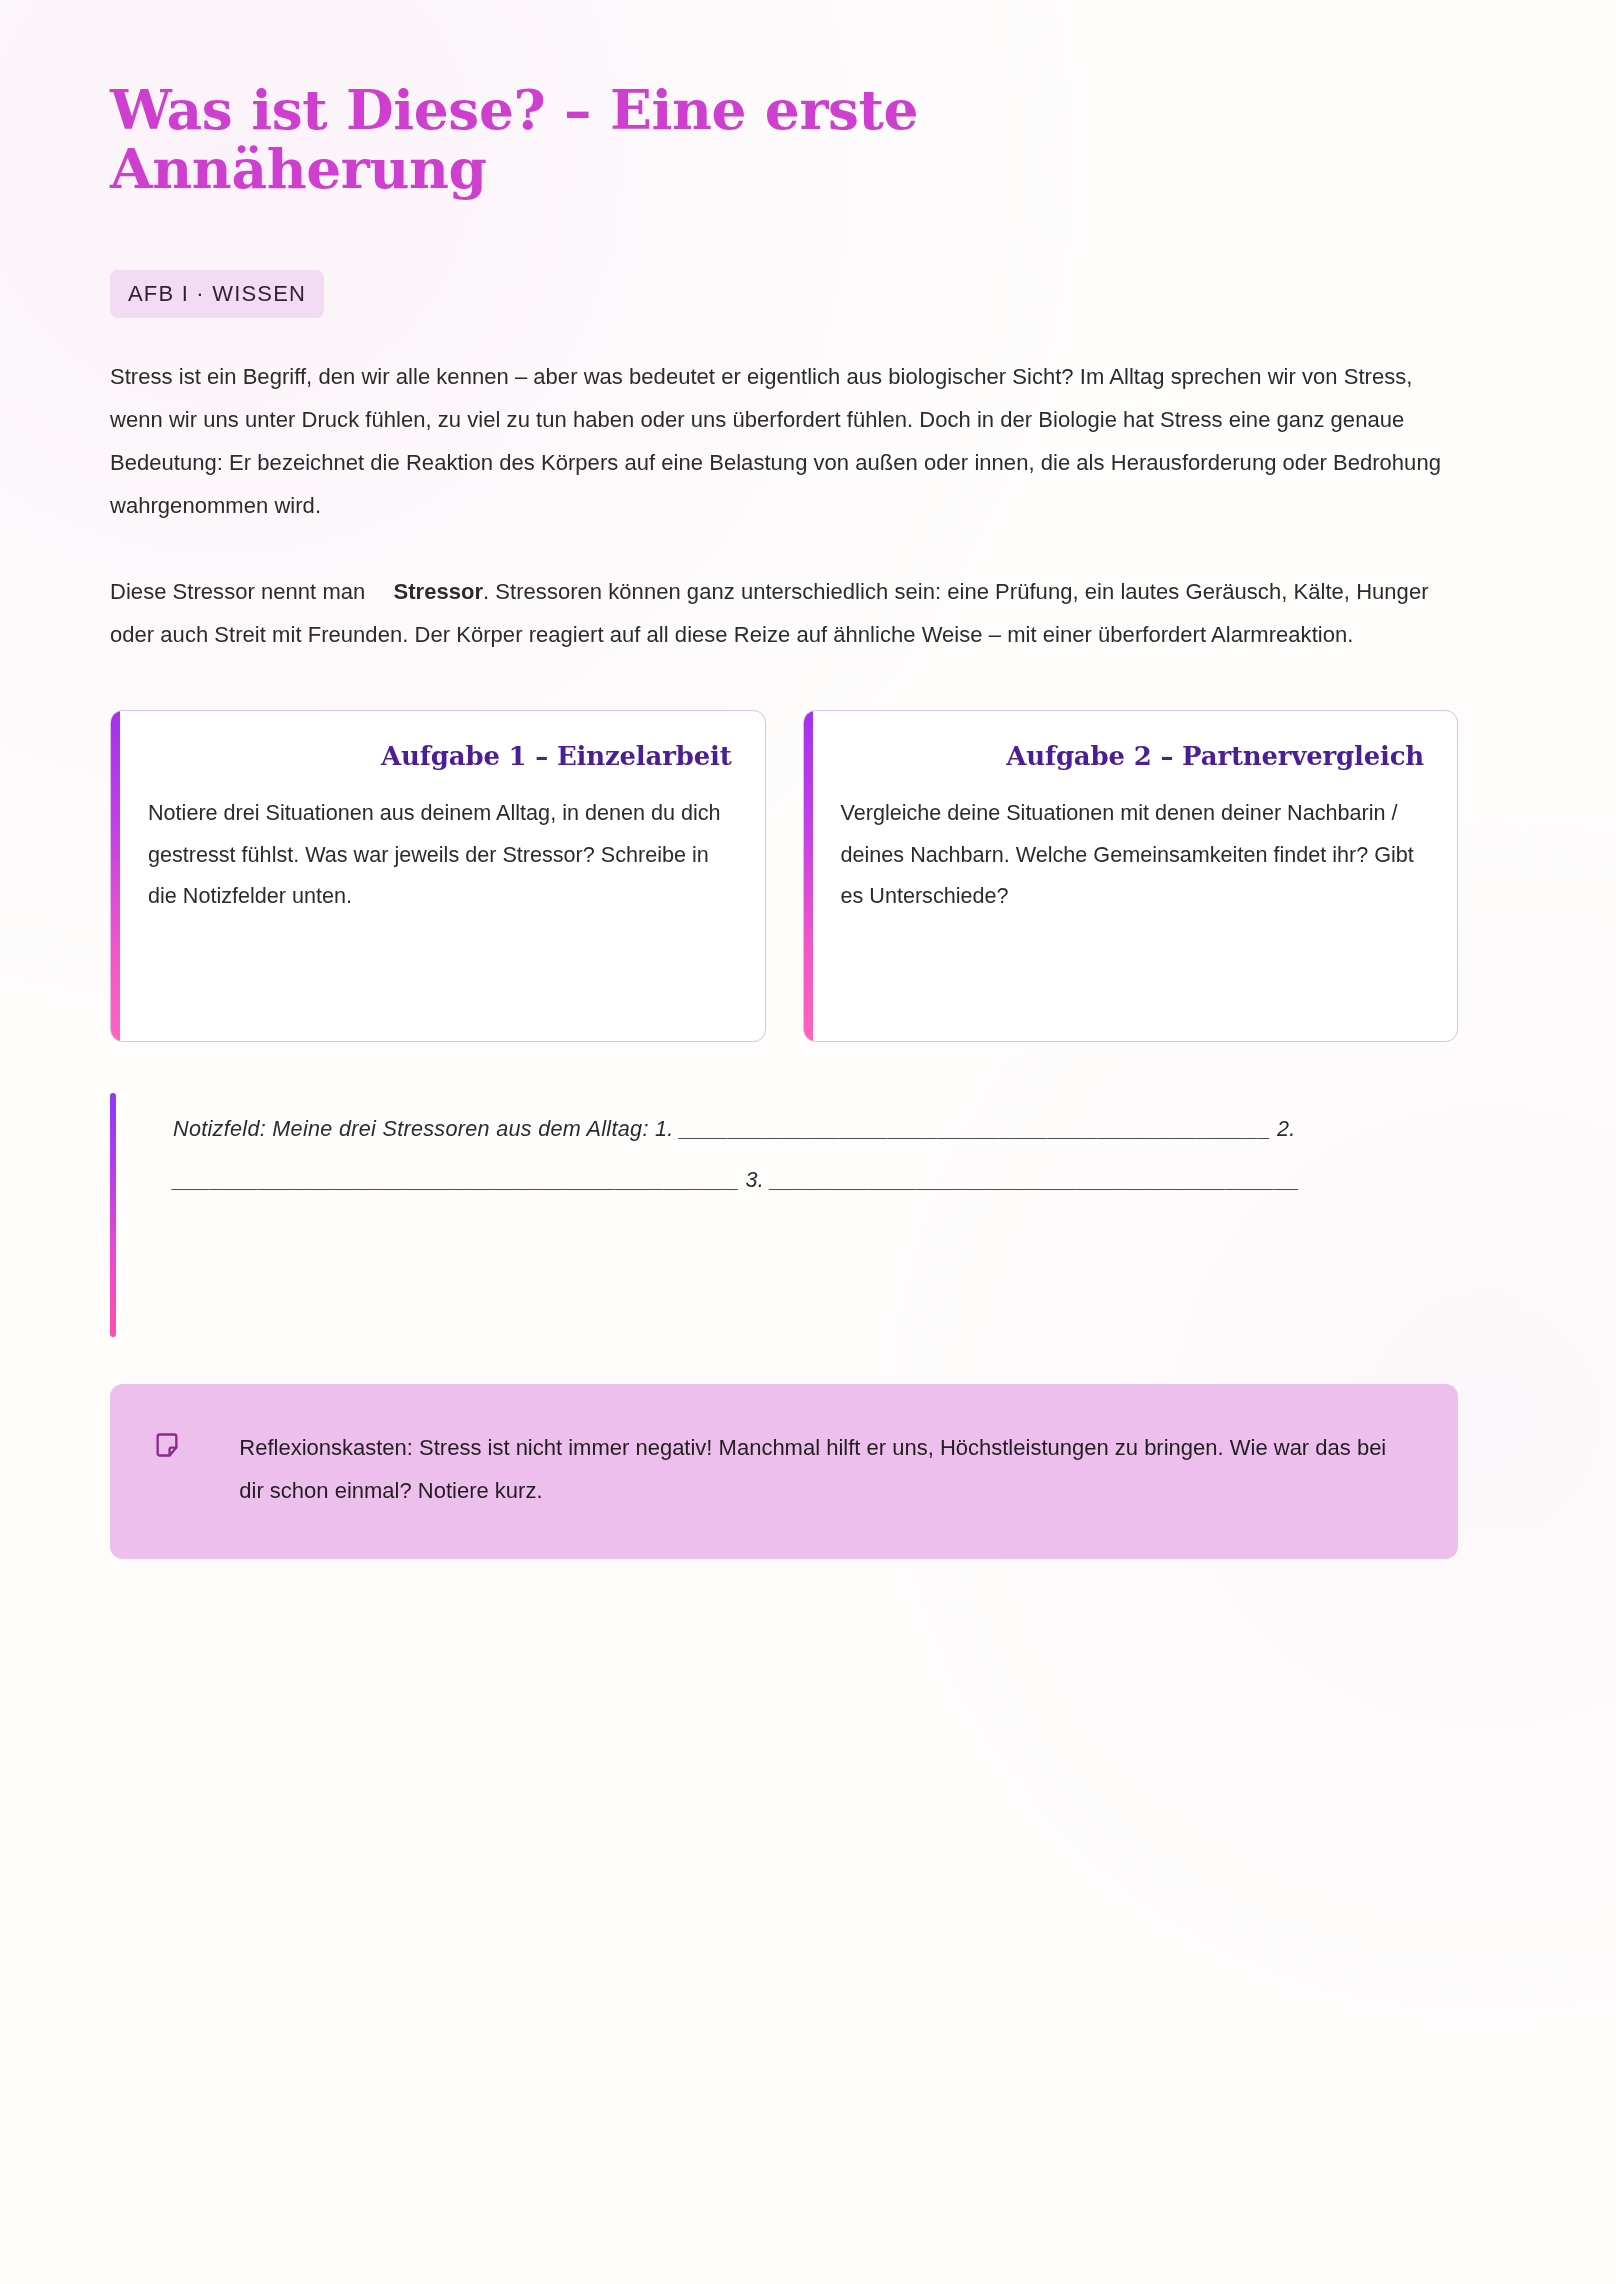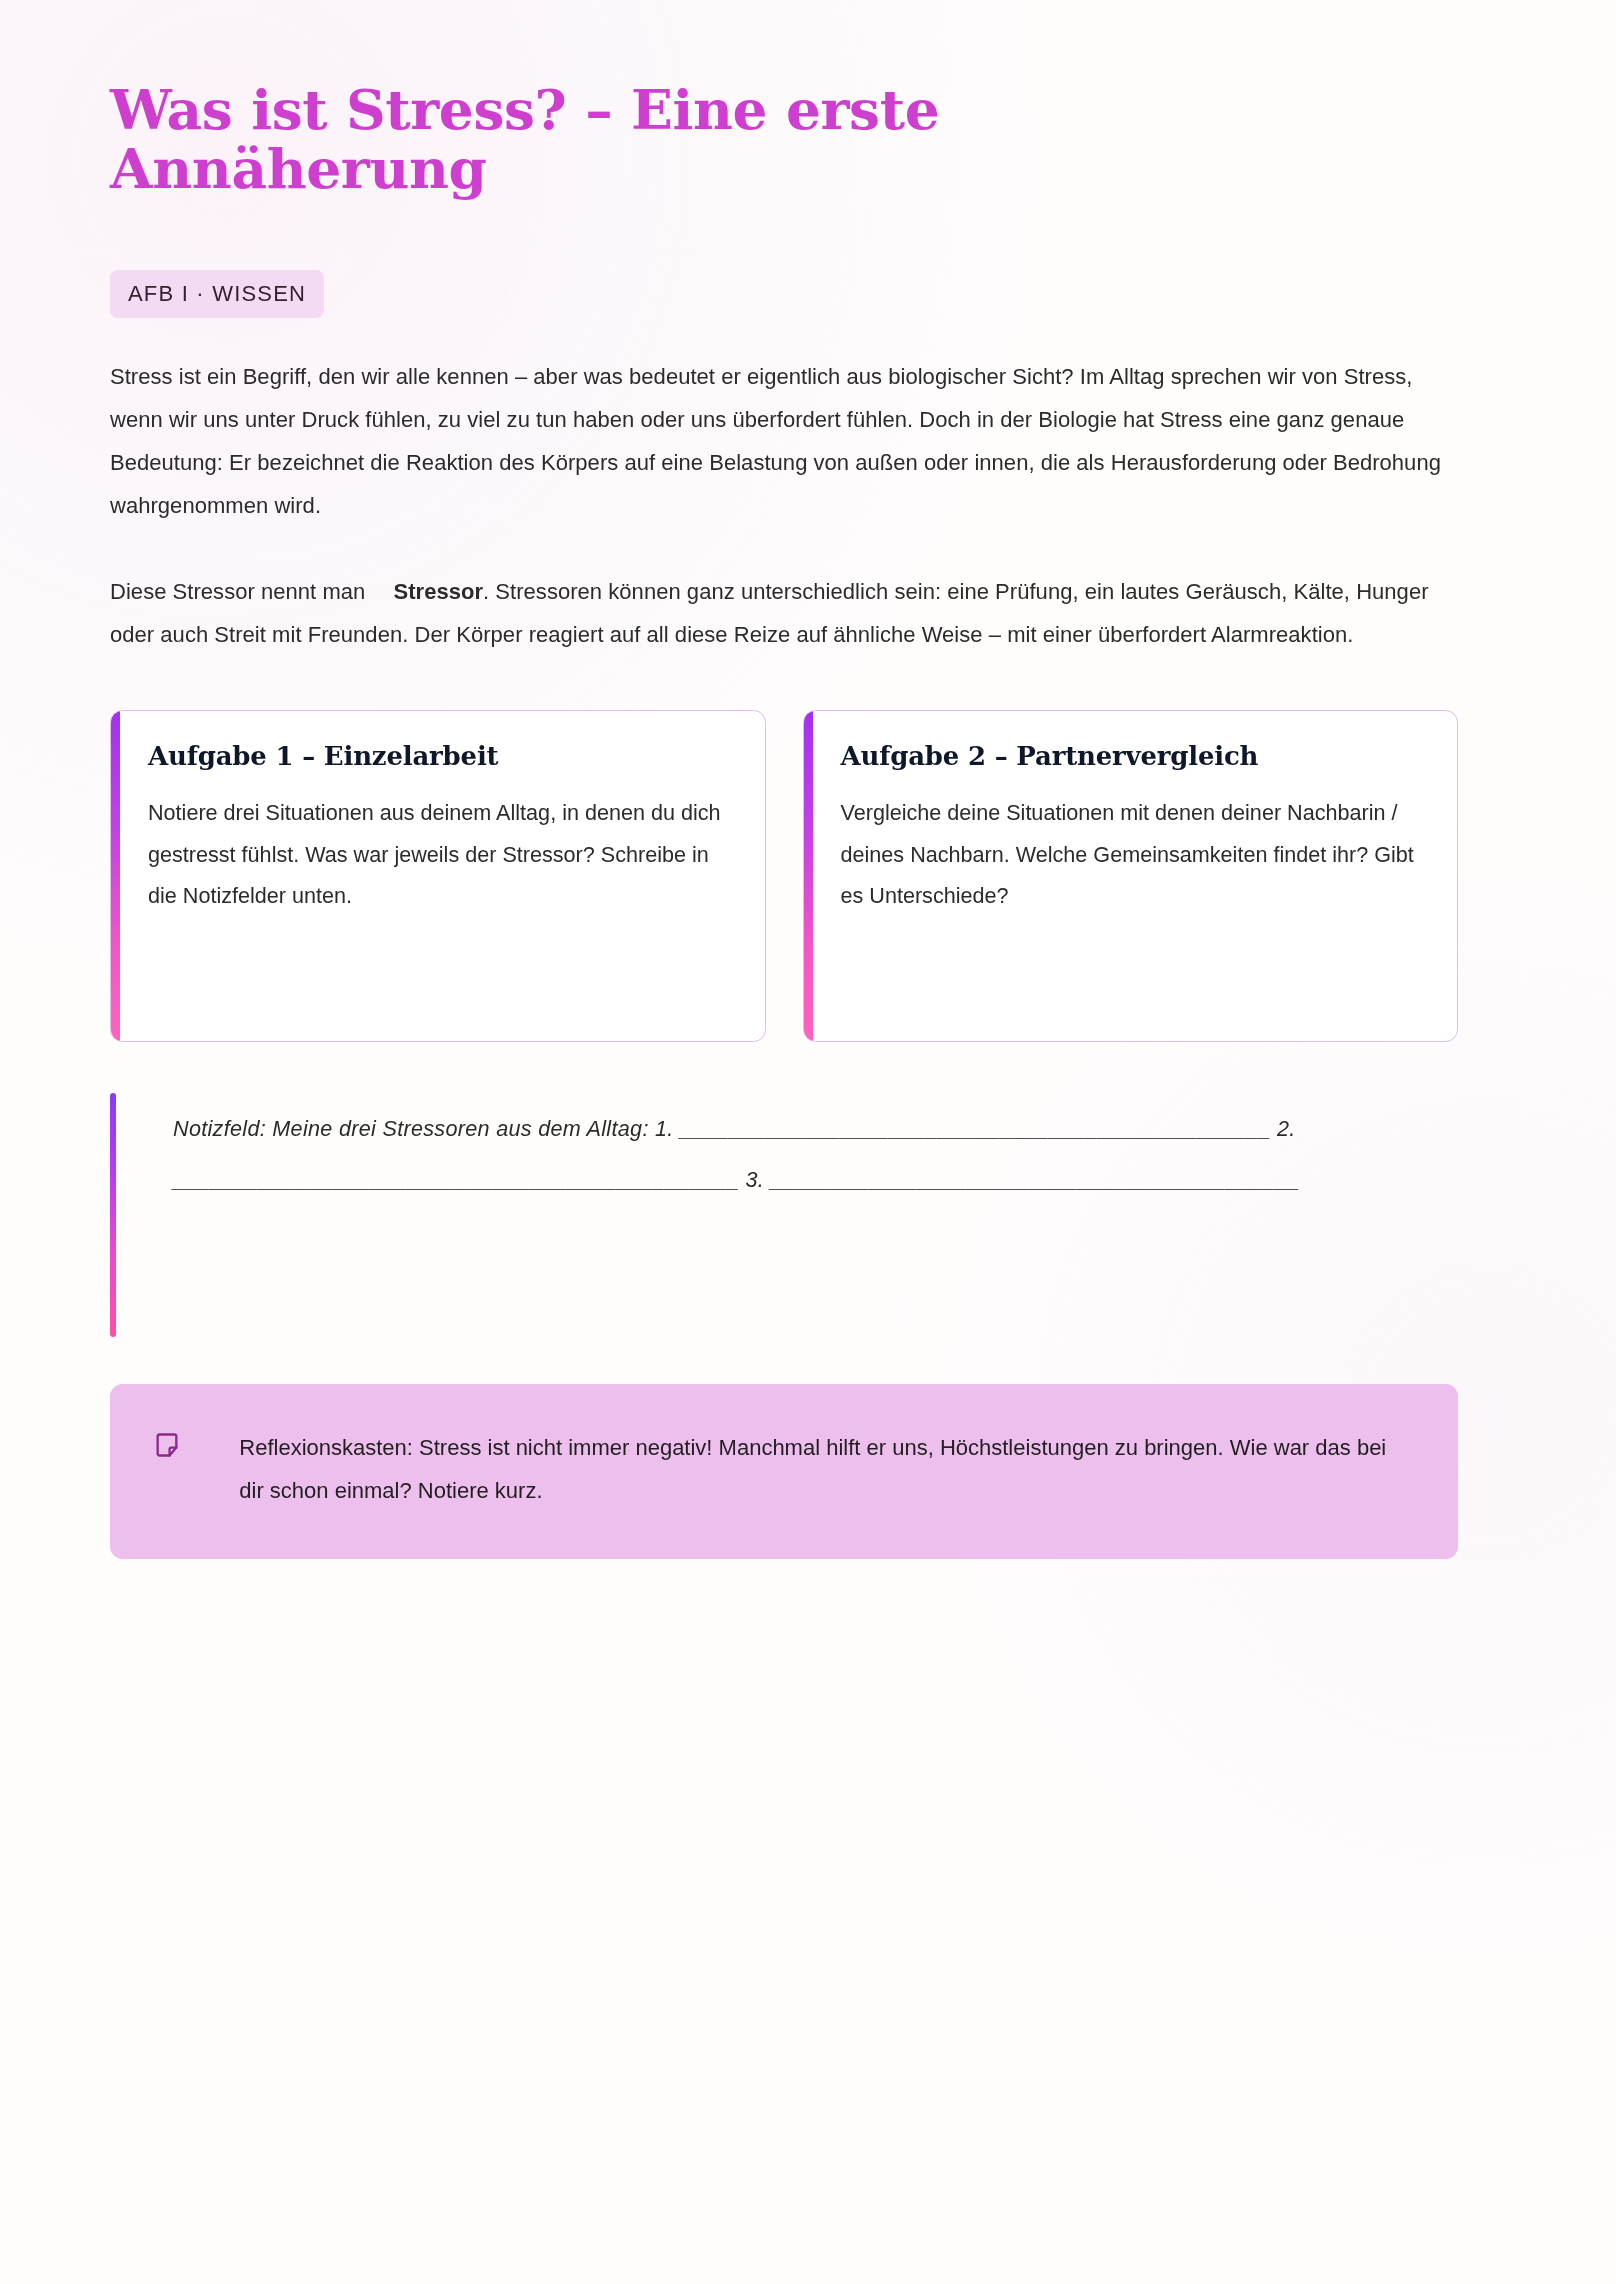--- a/index.html
+++ b/index.html
@@ -96,22 +96,22 @@
     bottom: 0;
     width: 9px;
     background: linear-gradient(180deg, #a431ef 0%, #c340e6 35%, #f356c6 72%, #ff63bd 100%);
     border-top-left-radius: 10.8px;
     border-bottom-left-radius: 10.8px;
   }
   .card-title {
     font-family: "DejaVu Serif", "Liberation Serif", serif;
     font-weight: 700;
     font-size: 26px;
-    text-align: left;
-    color: #0f172a;
+    text-align: right;
+    color: #4c1d95;
     margin: 0 0 21.6px 0;
     letter-spacing: -0.2px;
   }
   .card-body {
     font-size: 21.6px;
     line-height: 1.92;
     color: #2b2b2b;
     margin: 0;
   }
 
@@ -170,21 +170,21 @@
     color: #221d21;
     margin: 8px;
     flex: 1 1 auto;
   }
 </style>
 </head>
 <body>
 
 <div class="page">
 
-  <h1 class="doc-title">Was ist Stress? – Eine erste Annäherung</h1>
+  <h1 class="doc-title">Was ist Diese? – Eine erste Annäherung</h1>
 
   <div class="badge-row">
     <span class="badge">AFB I · WISSEN</span>
   </div>
 
   <p class="body-text">Stress ist ein Begriff, den wir alle kennen – aber was bedeutet er eigentlich aus biologischer Sicht? Im Alltag sprechen wir von Stress, wenn wir uns unter Druck fühlen, zu viel zu tun haben oder uns überfordert fühlen. Doch in der Biologie hat Stress eine ganz genaue Bedeutung: Er bezeichnet die Reaktion des Körpers auf eine Belastung von außen oder innen, die als Herausforderung oder Bedrohung wahrgenommen wird.</p>
 
   <p class="body-text second"><span>Diese Stressor nennt man </span><b>Stressor</b><span>. Stressoren können ganz unterschiedlich sein: eine Prüfung, ein lautes Geräusch, Kälte, Hunger oder auch Streit mit Freunden. Der Körper reagiert auf all diese Reize auf ähnliche Weise – mit einer überfordert Alarmreaktion.</span></p>
 
   <div class="cards">

